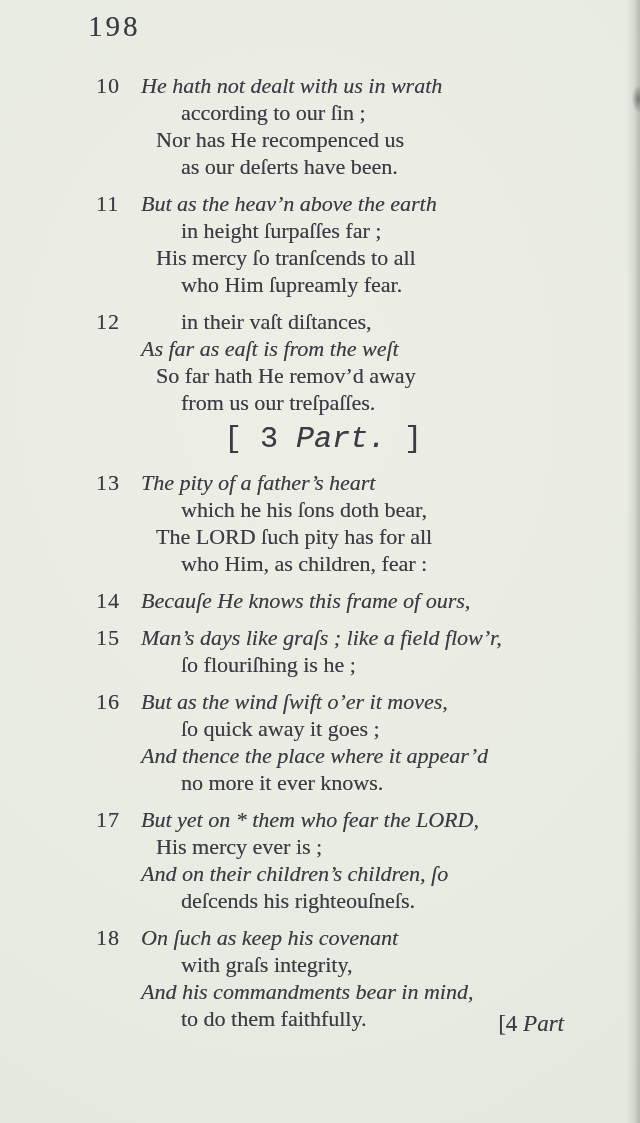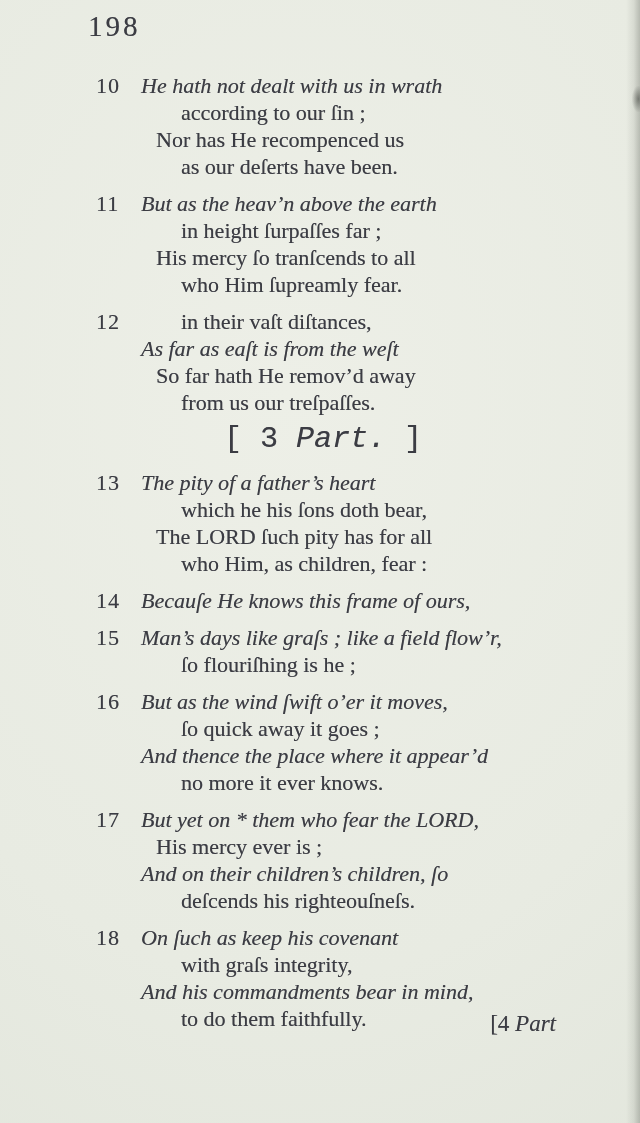--- a/index.html
+++ b/index.html
@@ -36,21 +36,21 @@
   .vnum { width: 45px; flex: none; font-size: 22px; line-height: 27px; letter-spacing: 1px; }
   .vlines { flex: 1; min-width: 0; }
   .vline { font-size: 22px; line-height: 27px; white-space: nowrap; }
   .ind0 { padding-left: 0; font-style: italic; }
   .ind1 { padding-left: 15px; }
   .ind2 { padding-left: 40px; }
 
   .part-heading { text-align: center; font-size: 30px; line-height: 27px; margin: 8px 40px 16px 0; font-family: Liberation Mono, monospace; }
   .it { font-style: italic; }
 
-  .footer { position: absolute; right: 84px; bottom: 86px; font-size: 23px; }
+  .footer { position: absolute; right: 76px; bottom: 86px; font-size: 23px; }
 </style>
 </head>
 <body>
 
 <div class="page">
   <div class="header">
     <div class="page-number">198</div>
   </div>
 
   <div class="content">

